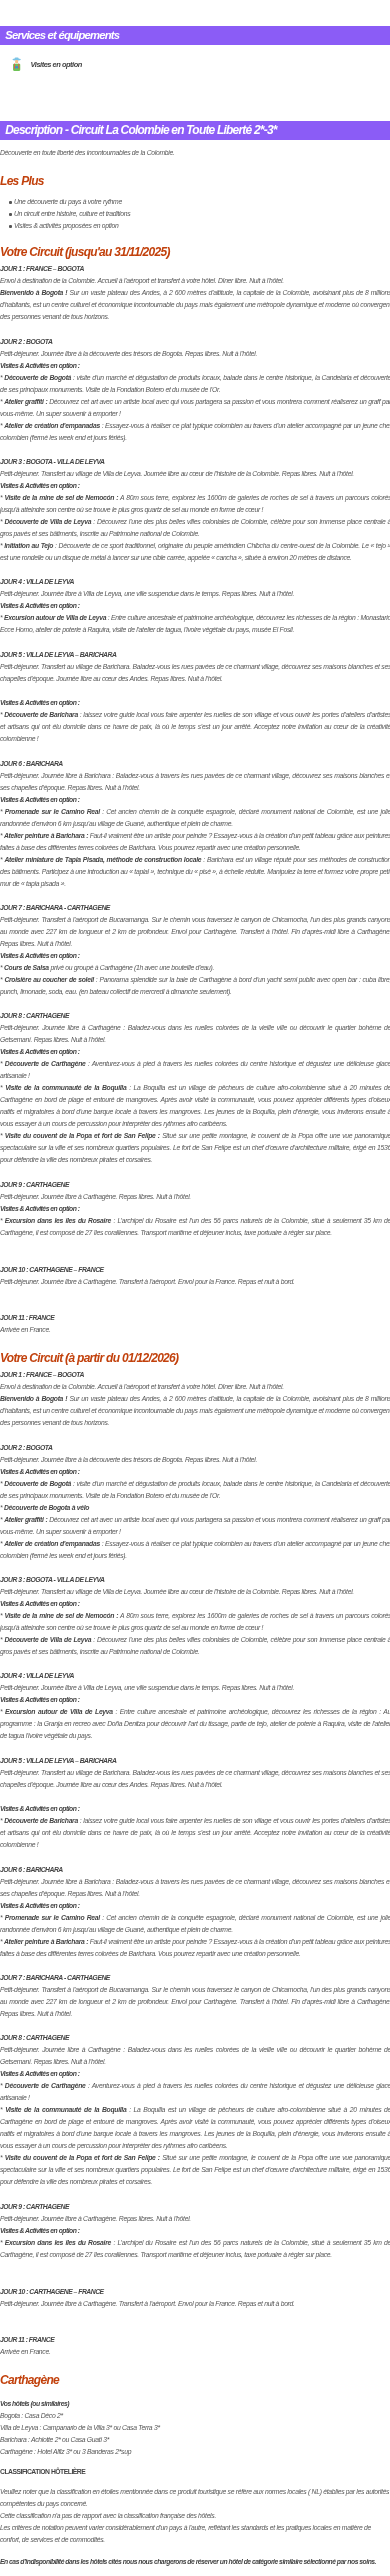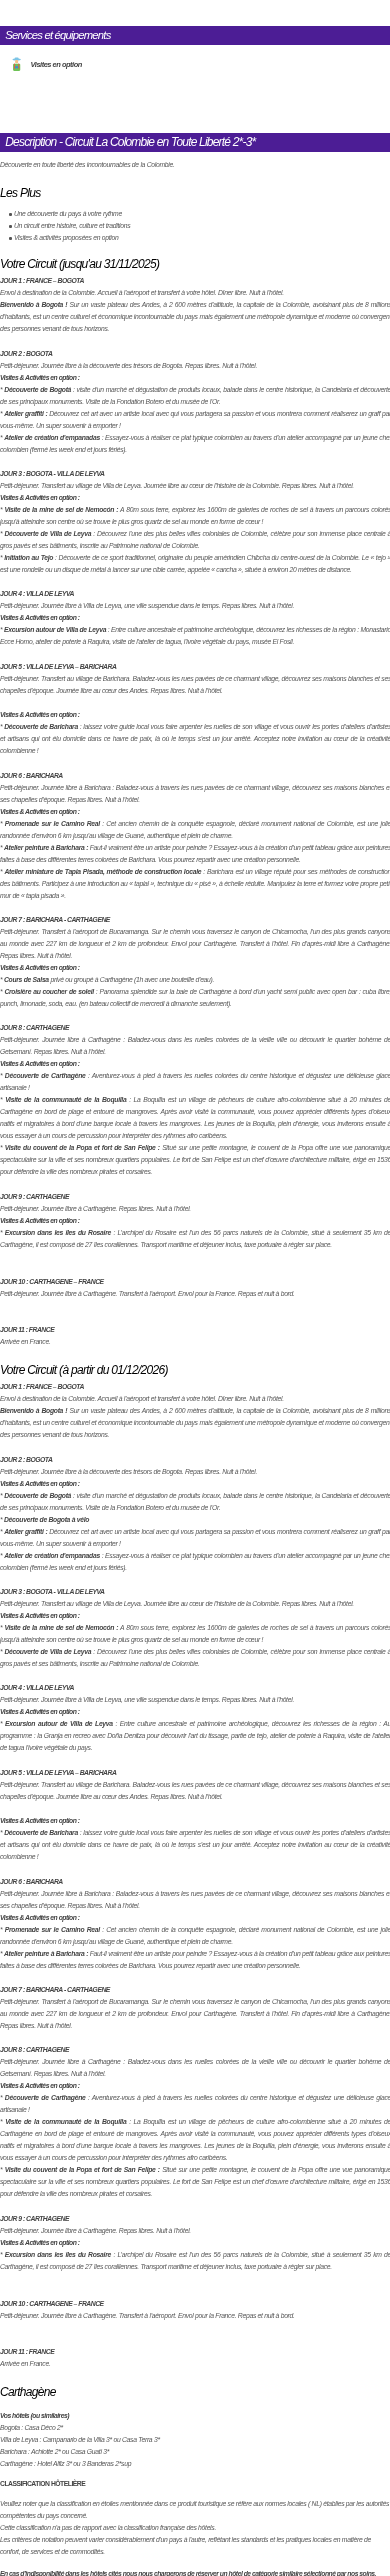--- a/index.html
+++ b/index.html
@@ -7,41 +7,41 @@
   body {
     width: 391px;
     font-family: "Liberation Sans", sans-serif;
     color: #555555;
     font-style: italic;
     font-size: 6.8px;
     line-height: 12px;
     letter-spacing: -0.3px;
   }
   .banner {
-    background: #4c1d95;
+    background: #8b5cf6;
     color: #ffffff;
     font-family: "Liberation Sans Narrow", "Liberation Sans", sans-serif;
     font-style: italic;
-    font-weight: normal;
+    font-weight: bold;
     letter-spacing: -0.8px;
     height: 19px;
     line-height: 19px;
     padding-left: 5.2px;
   }
   .banner.b1 { margin-top: 26px; font-size: 11.3px; }
-  .banner.b2 { margin-top: 12px; font-size: 12px; }
+  .banner.b2 { margin-top: 0; font-size: 12px; }
   .service-row { display: flex; align-items: center; height: 39px; padding-left: 12px; }
   .service-icon { width: 9.3px; height: 14.4px; position: relative; margin-right: 9.3px; }
   .service-label { font-weight: bold; font-size: 7.5px; color: #444; letter-spacing: -0.5px; }
   .spacer-services { height: 37px; }
   .intro { margin-top: 7.2px; }
   h2.section {
-    color: #000000;
+    color: #c2410c;
     font-size: 12px;
-    font-weight: normal;
+    font-weight: bold;
     letter-spacing: -0.7px;
     line-height: 15.5px;
   }
   ul.plus { list-style: none; padding-left: 14px; margin-top: 7.2px; }
   ul.plus li { position: relative; }
   ul.plus li::before {
     content: ""; position: absolute; left: -4.6px; top: 5.2px;
     width: 2.1px; height: 2.1px; border-radius: 50%; background: #555;
   }
   .day-title { font-weight: bold; color: #444; letter-spacing: -0.5px; }

